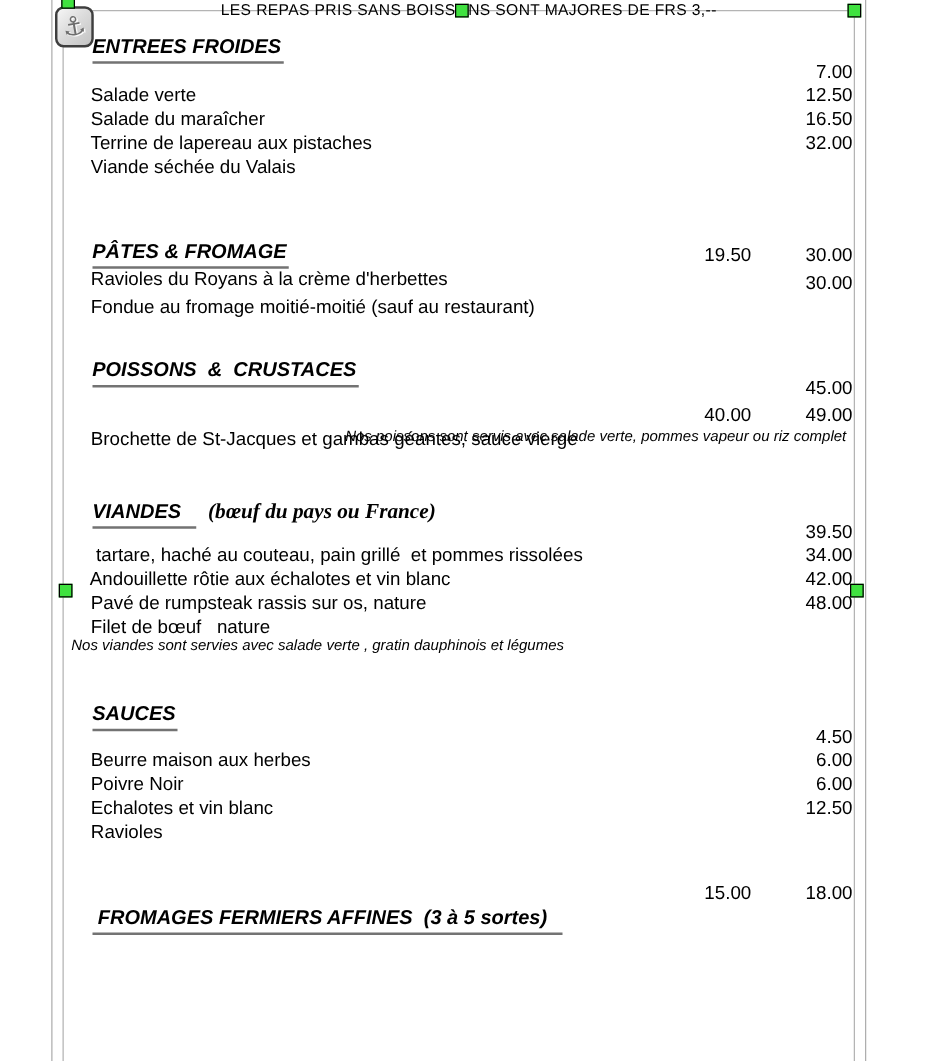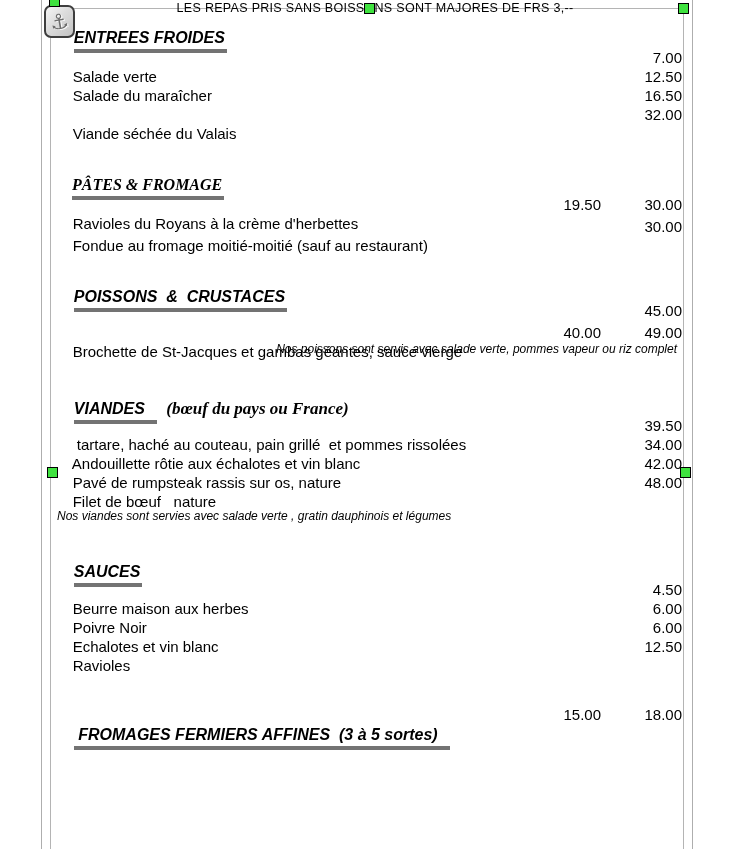--- a/index.html
+++ b/index.html
@@ -28,21 +28,21 @@
   .anchor .glyph{transform:rotate(-10deg);}
   
   .row{
     position:absolute;left:56px;width:626px;height:19px;line-height:19px;
     font-size:15px;white-space:pre;z-index:2;
   }
   .row .p1{position:absolute;right:81px;top:0;}
   .row .p2{position:absolute;right:0;top:0;}
   .heading{font-weight:bold;font-style:italic;font-size:16px;height:22px;line-height:20px;}
   .heading .hl{
-    display:inline-block;border-bottom:4px solid #737373;padding:0 2px 1px 0;
+    display:inline-block;border-bottom:2px solid #737373;padding:0 2px 1px 0;
     white-space:pre;
   }
   .heading .hl.pad-right{padding-right:12px;}
   .serif-suffix{
     font-family:"Liberation Serif","DejaVu Serif",serif;
     font-weight:bold;font-style:italic;font-size:17px;margin-left:9px;white-space:pre;
   }
   .italic-part{}
   .note{
     position:absolute;left:57px;width:620px;height:15px;line-height:15px;
@@ -81,28 +81,29 @@
   </div>
   <div class="row" style="top:48px;">
     <span>Salade verte</span>
     <span class="p2">7.00</span>
   </div>
   <div class="row" style="top:67px;">
     <span>Salade du maraîcher</span>
     <span class="p2">12.50</span>
   </div>
   <div class="row" style="top:86px;">
+    <span>Terrine de lapereau aux pistaches</span>
     <span class="p2">16.50</span>
   </div>
   <div class="row" style="top:105px;">
     <span>Viande séchée du Valais</span>
     <span class="p2">32.00</span>
   </div>
 
-  <div class="row heading" style="top:155px;font-family:Liberation Serif, serif;">
+  <div class="row heading" style="top:172px;">
     <span class="hl">PÂTES &amp; FROMAGE</span>
   </div>
   <div class="row" style="top:195px;">
     <span>Ravioles du Royans à la crème d'herbettes</span>
     <span class="p1">19.50</span>
     <span class="p2">30.00</span>
   </div>
   <div class="row" style="top:217px;">
     <span>Fondue au fromage moitié-moitié (</span><span class="italic-part">sauf au restaurant</span><span>)</span>
     <span class="p2">30.00</span>

